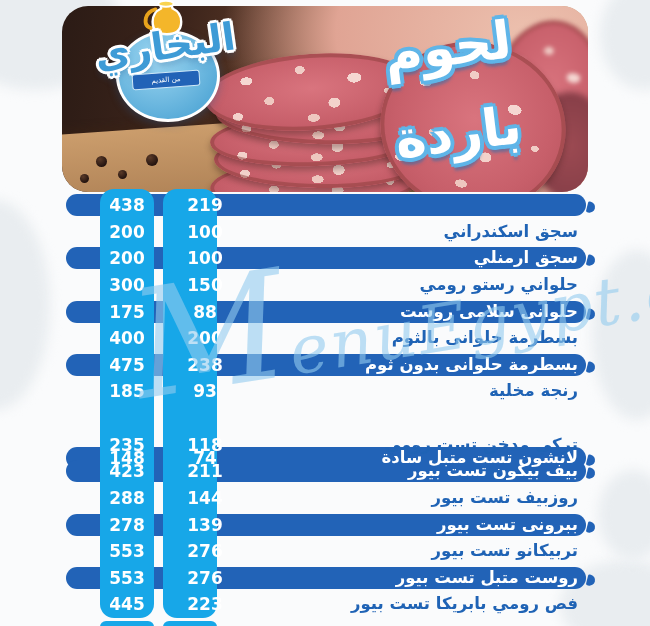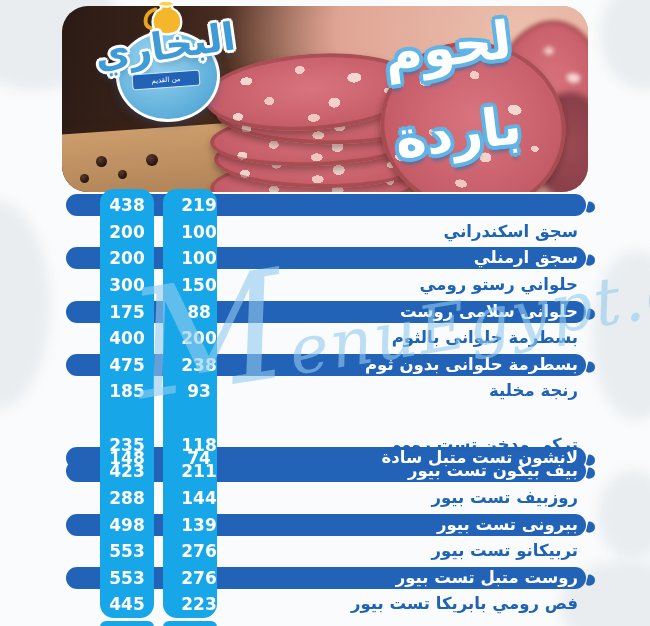--- a/index.html
+++ b/index.html
@@ -103,21 +103,21 @@
     position:absolute;top:-3px;width:54px;height:429px;
     background:var(--cyan);border-radius:14px;z-index:2;
   }
   .col1{left:38px;}
   .col2{left:101px;}
   .price{
     position:absolute;top:0;width:54px;height:27px;line-height:27px;text-align:center;
     color:#fff;font-weight:bold;font-size:17px;z-index:3;
   }
   .price.p1{left:38px;}
-  .price.p2{left:110px;}
+  .price.p2{left:116px;}
   .name{
     position:absolute;right:10px;top:0;height:27px;line-height:26px;
     font-size:16.5px;font-weight:bold;color:var(--nameblue);z-index:2;direction:rtl;
     white-space:nowrap;
   }
   .row.dark .name{color:#fff;}
   .sliver{
     position:absolute;top:621px;width:54px;height:6px;background:var(--cyan);
     border-radius:7px 7px 0 0;z-index:2;
   }
@@ -242,21 +242,21 @@
         <div class="price p2">211</div>
         <div class="name">بيف بيكون تست بيور</div>
       </div>
       <div class="row" style="top: 292.93px;">
         <div class="price p1">288</div>
         <div class="price p2">144</div>
         <div class="name">روزبيف تست بيور</div>
       </div>
       <div class="row dark" style="top: 319.56px;">
         <div class="band"></div>
-        <div class="price p1">498</div>
+        <div class="price p1">278</div>
         <div class="price p2">139</div>
         <div class="name">ببرونى تست بيور</div>
       </div>
       <div class="row" style="top: 346.19px;">
         <div class="price p1">553</div>
         <div class="price p2">276</div>
         <div class="name">تربيكانو تست بيور</div>
       </div>
       <div class="row dark" style="top: 372.82px;">
         <div class="band"></div>

